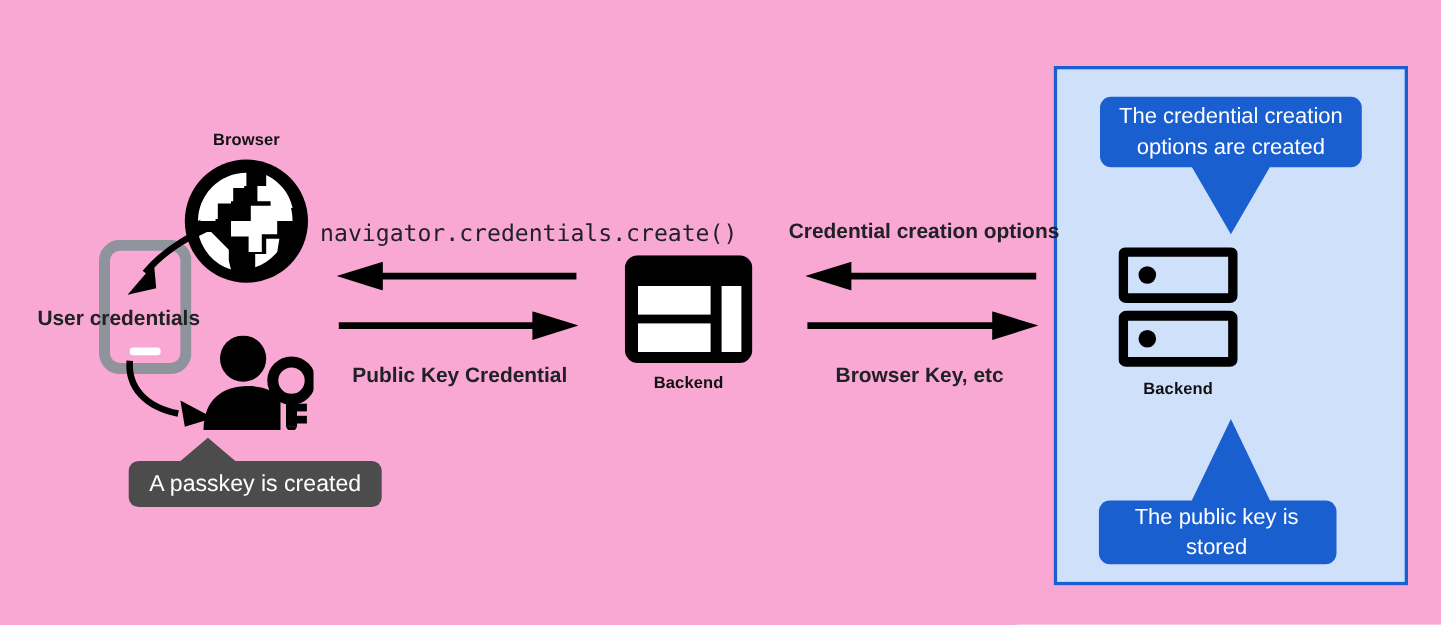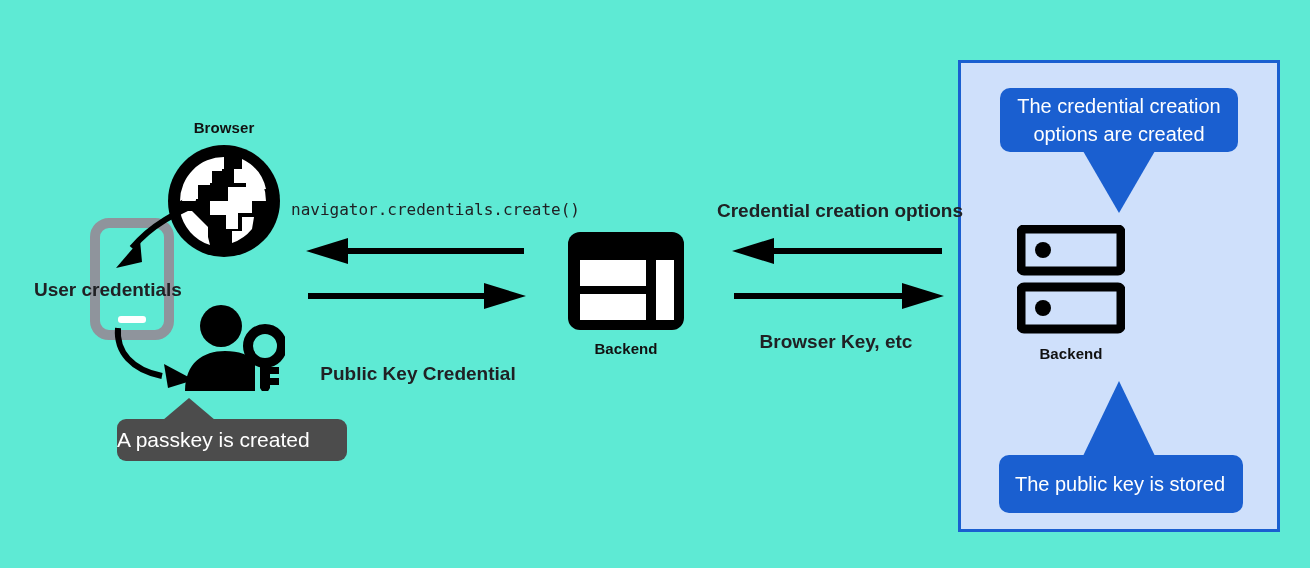--- a/index.html
+++ b/index.html
@@ -7,21 +7,21 @@
     padding: 0;
     background: #ffffff;
   }
   body {
     font-family: "Liberation Sans", sans-serif;
   }
   #canvas {
     position: relative;
     width: 1310px;
     height: 568px;
-    background: #5eead4;
+    background: #f9a8d4;
     overflow: hidden;
   }
   .abs { position: absolute; }
 
   
   .label-bold {
     font-family: "Liberation Sans", sans-serif;
     font-weight: bold;
     font-size: 15px;
     color: #111111;
@@ -33,21 +33,21 @@
     font-family: "Liberation Sans", sans-serif;
     font-weight: 700;
     font-size: 19px;
     color: #202124;
     text-align: center;
     white-space: nowrap;
   }
   .label-mono {
     font-family: "DejaVu Sans Mono", "Liberation Mono", monospace;
     font-weight: 400;
-    font-size: 16px;
+    font-size: 21px;
     color: #202124;
     white-space: nowrap;
   }
 
   
   .backend-panel {
     left: 958px;
     top: 60px;
     width: 322px;
     height: 472px;
@@ -82,21 +82,21 @@
   
   .tooltip {
     background: #4c4c4c;
     border-radius: 9px;
     color: #ffffff;
     font-family: "Liberation Sans", sans-serif;
     font-size: 21px;
     text-align: center;
     display: flex;
     align-items: center;
-    justify-content: flex-start;
+    justify-content: center;
     box-sizing: border-box;
   }
   .tooltip-tail {
     width: 0; height: 0;
     border-left: 26px solid transparent;
     border-right: 26px solid transparent;
     border-bottom: 22px solid #4c4c4c;
   }
 
   
@@ -120,21 +120,21 @@
       <circle cx="26" cy="25" r="8" fill="#000000"></circle>
       <rect x="4" y="62" width="100" height="42" rx="3" ry="3" fill="none" stroke="#000000" stroke-width="9"></rect>
       <circle cx="26" cy="83" r="8" fill="#000000"></circle>
     </svg>
   </div>
 
   <div class="abs label-bold" style="left:1001px; top:345px; width:140px;">Backend</div>
 
   <div class="abs callout-tail tail-up" style="left:1083px; top:381px;"></div>
   <div class="abs" style="left:999px; top:455px; width:244px; height:58px;">
-    <div class="callout" style="width:244px; height:58px;padding-left:12px;">The public key is stored</div>
+    <div class="callout" style="width:216px; height:58px;padding-left:12px;">The public key is stored</div>
   </div>
 
   <div class="abs icon-wrap" style="left:568px; top:232px;">
     <svg width="116" height="98" viewBox="0 0 116 98" xmlns="http://www.w3.org/2000/svg">
       <rect x="0" y="0" width="116" height="98" rx="12" ry="12" fill="#000000"></rect>
       <rect x="12" y="28" width="66" height="26" fill="#ffffff"></rect>
       <rect x="12" y="62" width="66" height="26" fill="#ffffff"></rect>
       <rect x="88" y="28" width="18" height="60" fill="#ffffff"></rect>
     </svg>
   </div>
@@ -203,21 +203,21 @@
     </svg>
   </div>
 
   <div class="abs icon-wrap" style="left:306px; top:283px;">
     <svg width="220" height="26" viewBox="0 0 220 26" xmlns="http://www.w3.org/2000/svg">
       <line x1="2" y1="13" x2="182" y2="13" stroke="#000000" stroke-width="6"></line>
       <polygon points="220,13 178,0 178,26" fill="#000000"></polygon>
     </svg>
   </div>
 
-  <div class="abs label-plain" style="left:298px; top:331px; width:240px;margin-top:32px;">Public Key Credential</div>
+  <div class="abs label-plain" style="left:298px; top:331px; width:240px;">Public Key Credential</div>
 
   <div class="abs label-plain" style="left:705px; top:200px; width:270px;">Credential creation options</div>
 
   <div class="abs icon-wrap" style="left:732px; top:238px;">
     <svg width="212" height="26" viewBox="0 0 212 26" xmlns="http://www.w3.org/2000/svg">
       <line x1="38" y1="13" x2="210" y2="13" stroke="#000000" stroke-width="6"></line>
       <polygon points="0,13 42,0 42,26" fill="#000000"></polygon>
     </svg>
   </div>
 

